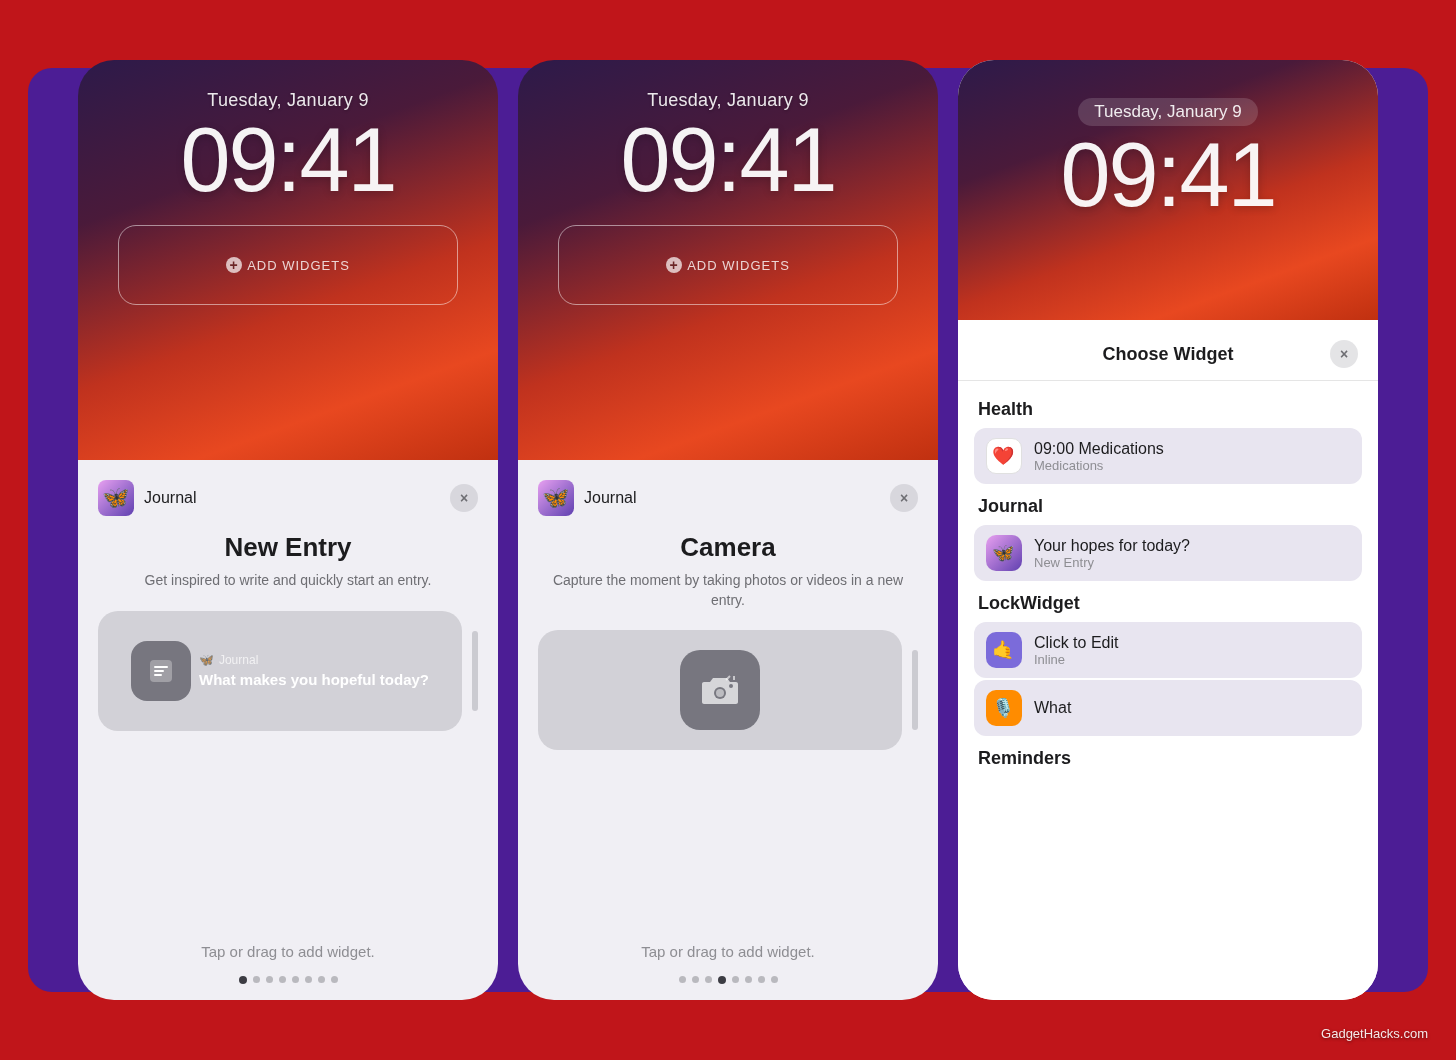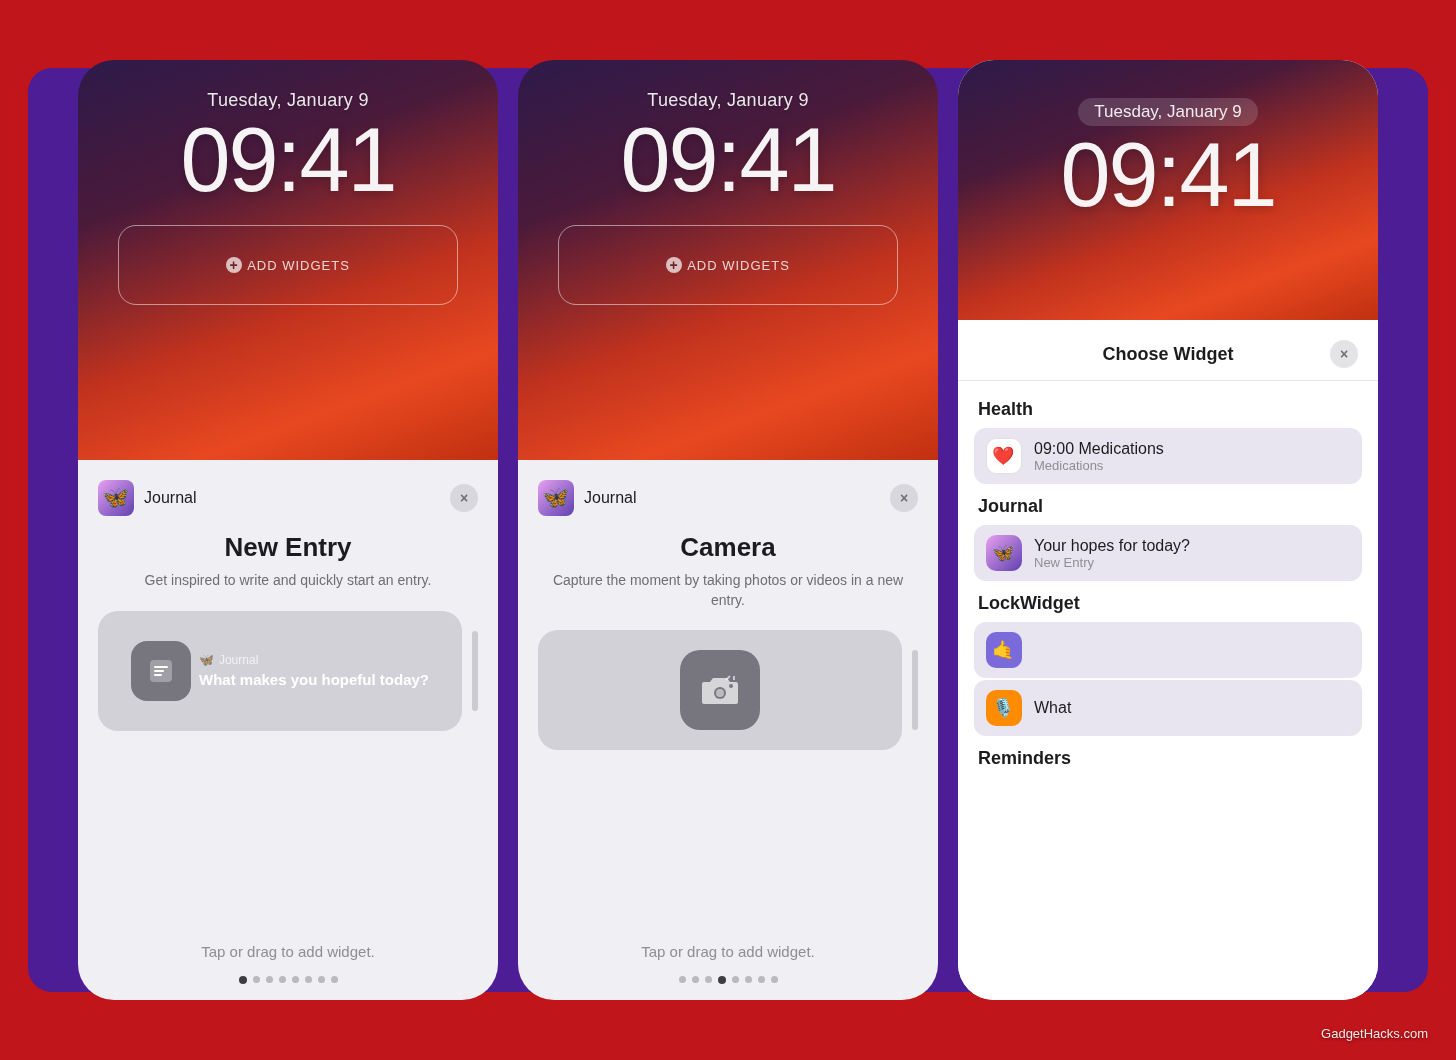--- a/index.html
+++ b/index.html
@@ -508,20 +508,24 @@
             <div class="cw-item-title">Your hopes for today?</div>
             <div class="cw-item-subtitle">New Entry</div>
           </div>
         </div>
 
         <div class="cw-section-header">LockWidget</div>
         <div class="cw-sub-item">
           <div class="cw-item-icon" style="background:#7b6bda; border-radius:10px;">
             <span style="font-size:18px;">🤙</span>
           </div>
+          <div class="cw-item-text">
+            <div class="cw-item-title">Click to Edit</div>
+            <div class="cw-item-subtitle">Inline</div>
+          </div>
         </div>
 
         <div class="cw-sub-item">
           <div class="cw-item-icon" style="background:#ff8c00; border-radius:10px;">
             <span style="font-size:18px;">🎙️</span>
           </div>
           <div class="cw-item-text">
             <div class="cw-item-title">What</div>
           </div>
         </div>

